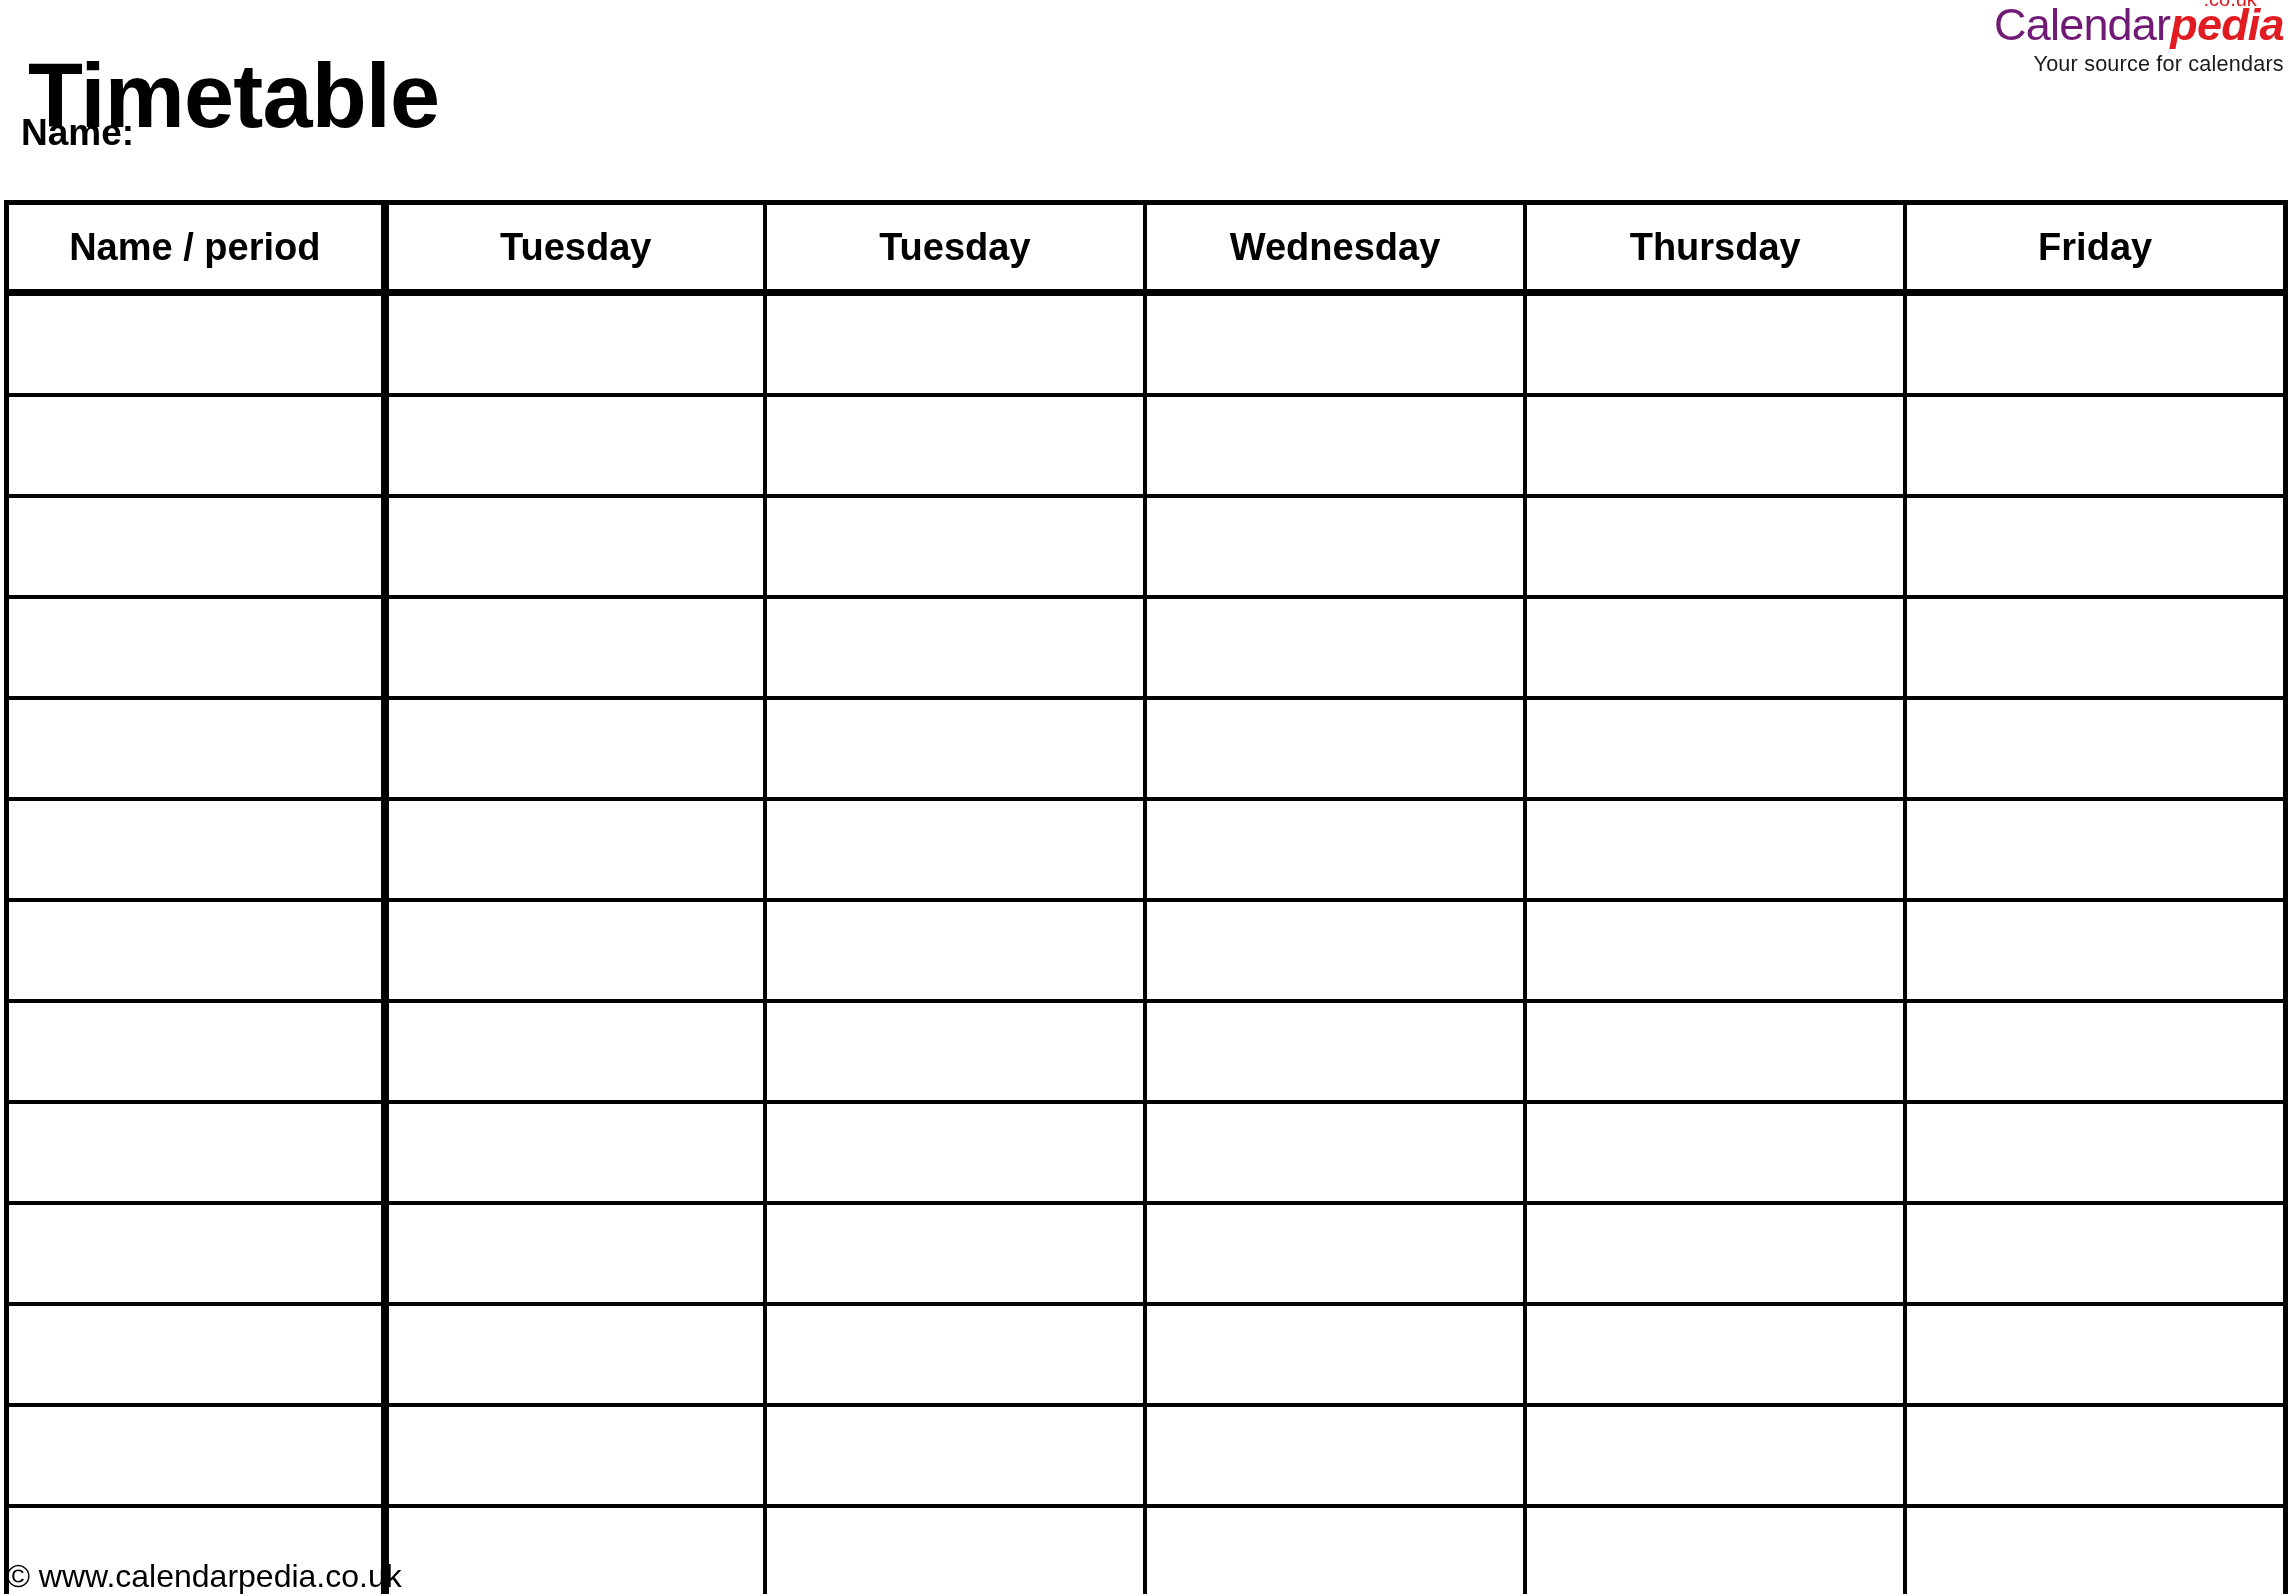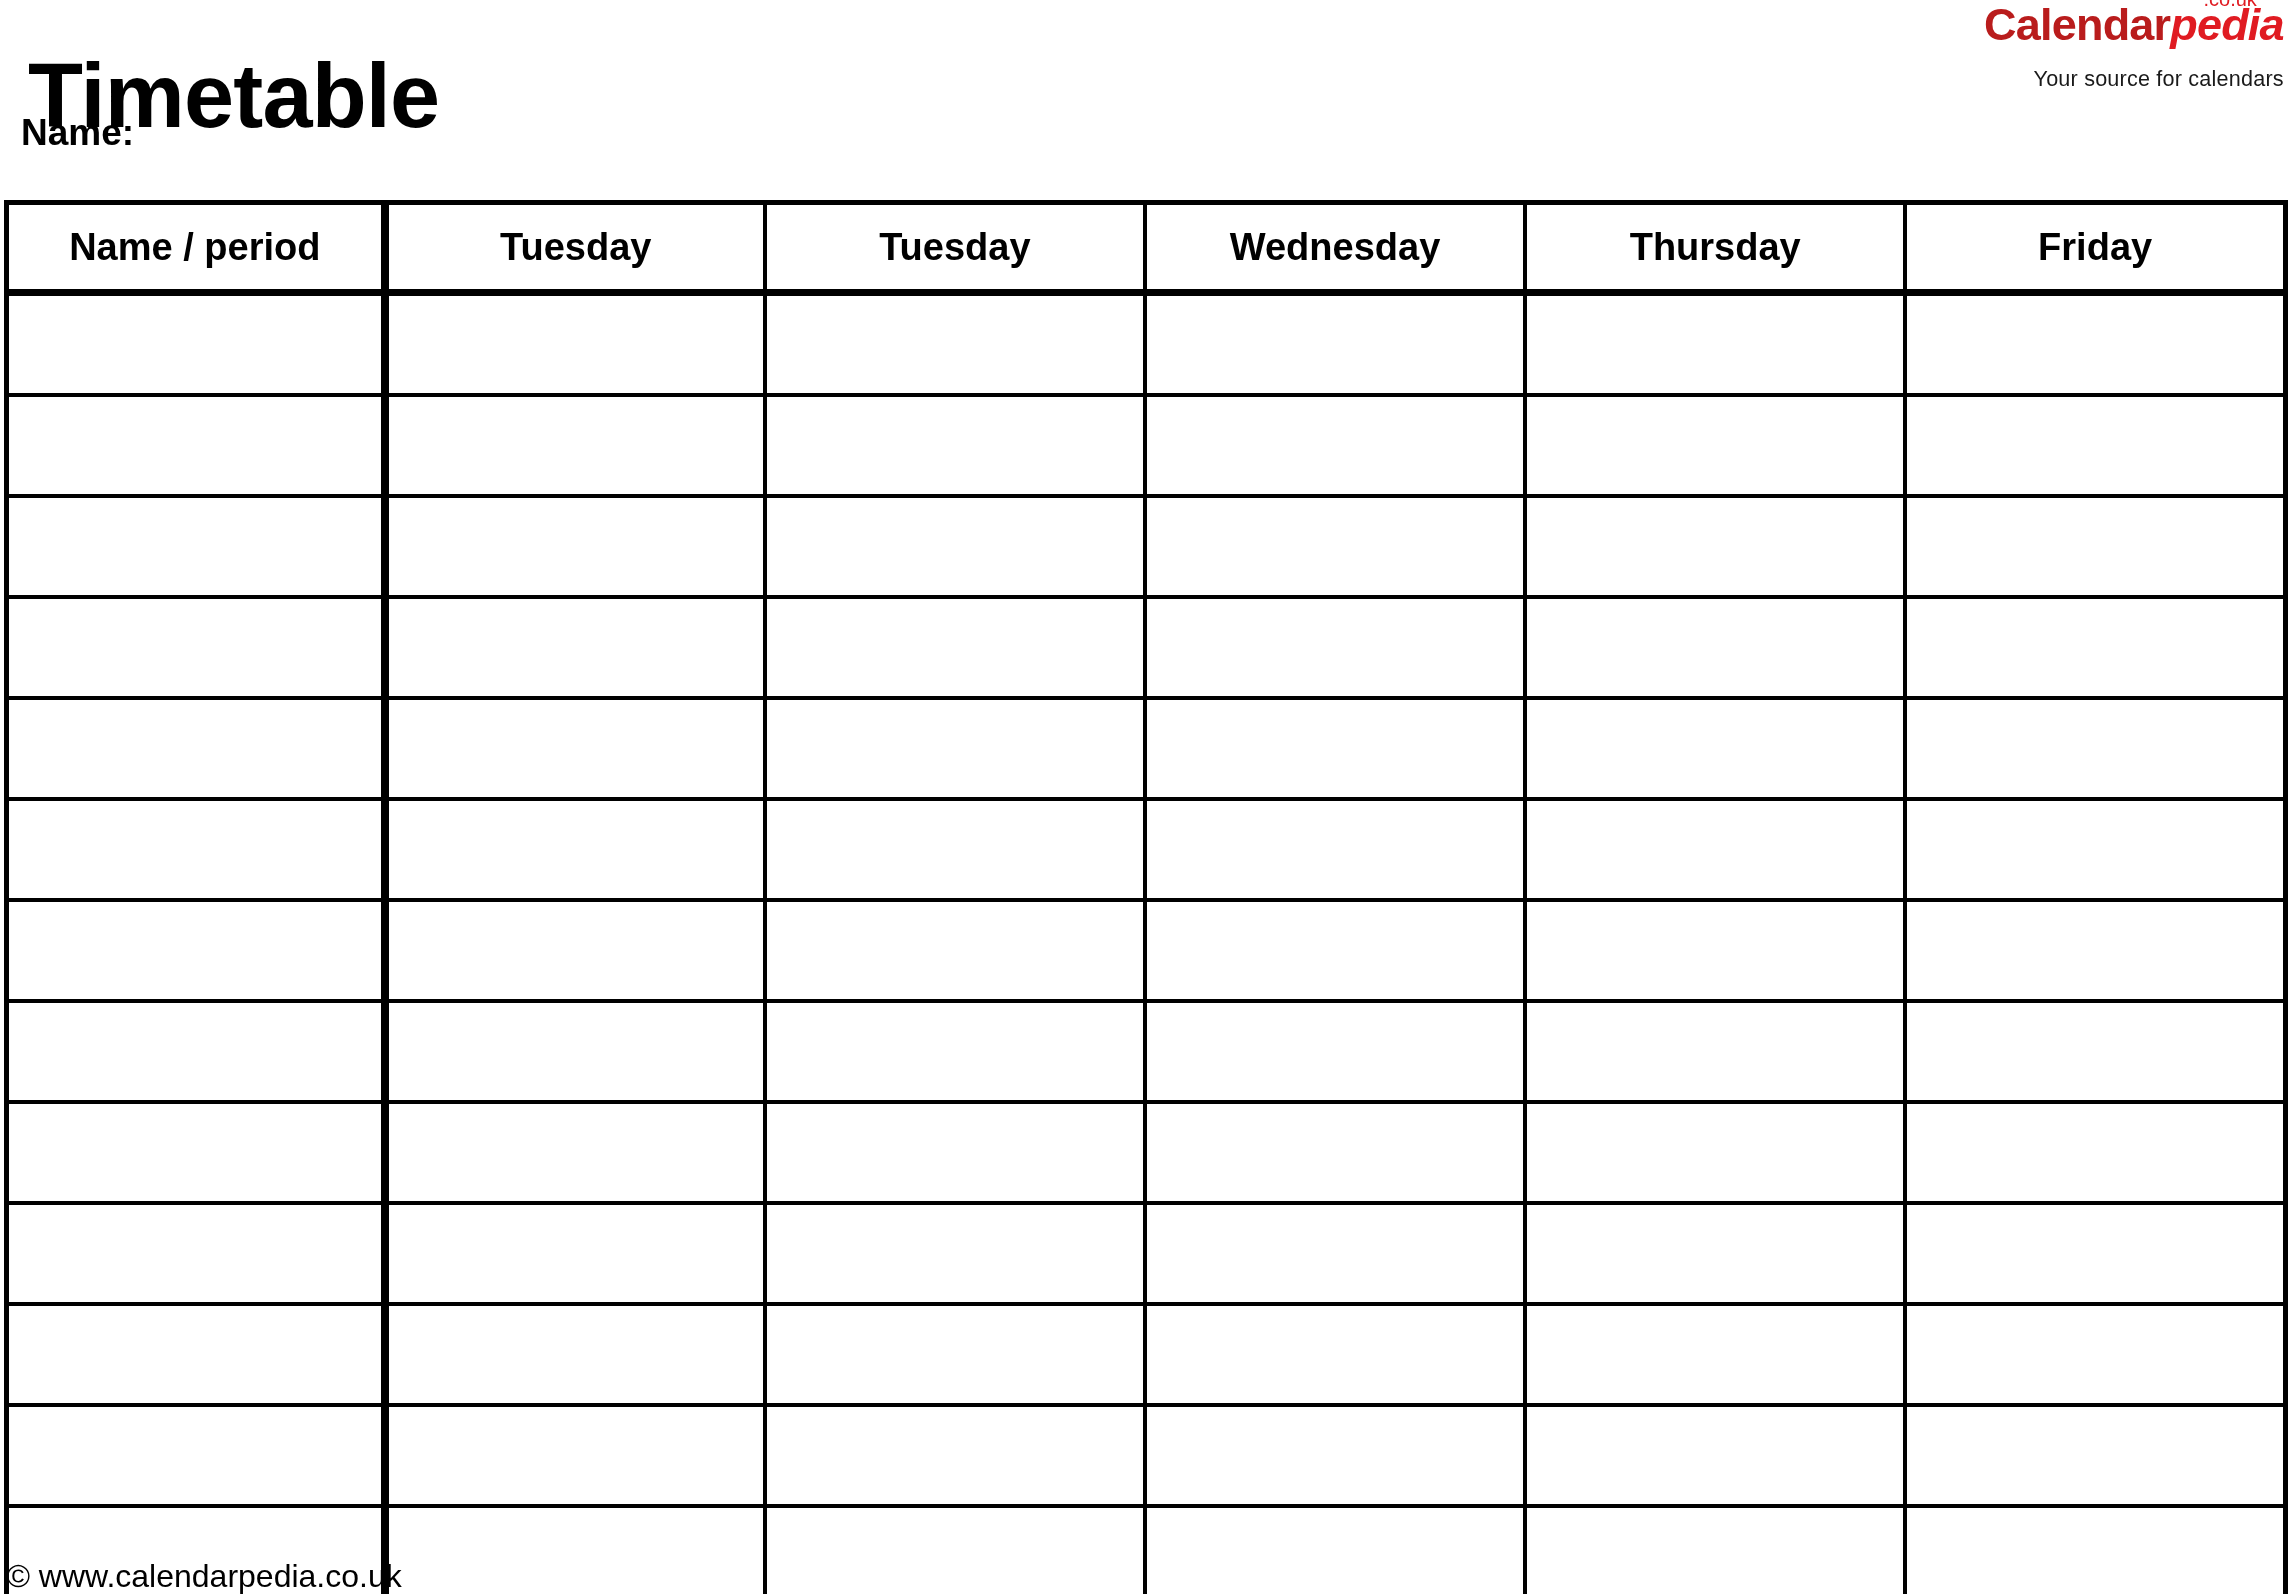--- a/index.html
+++ b/index.html
@@ -55,43 +55,43 @@
     line-height: 1.0;
   }
   #brand-wordmark {
     position: relative;
     font-size: 45px;
     line-height: 1.0;
     white-space: nowrap;
     display: block;
   }
   #brand-calendar {
-    font-weight: bold;
-    color: #b91c1c;
+    font-weight: normal;
+    color: #701a75;
     letter-spacing: -0.8px;
   }
   #brand-pedia {
     font-weight: bold;
     font-style: italic;
     color: #e01b22;
     letter-spacing: -0.8px;
   }
   #brand-tld {
     position: absolute;
     right: 27px;
     top: -13px;
     font-size: 20px;
     font-weight: normal;
     font-style: normal;
     color: #e01b22;
     letter-spacing: 0px;
   }
   #brand-tagline {
     display: block;
-    margin-top: 21px;
+    margin-top: 6px;
     font-size: 21.6px;
     color: #1a1a1a;
     white-space: nowrap;
     letter-spacing: 0.2px;
   }
 
   
   #timetable {
     position: absolute;
     left: 4px;

